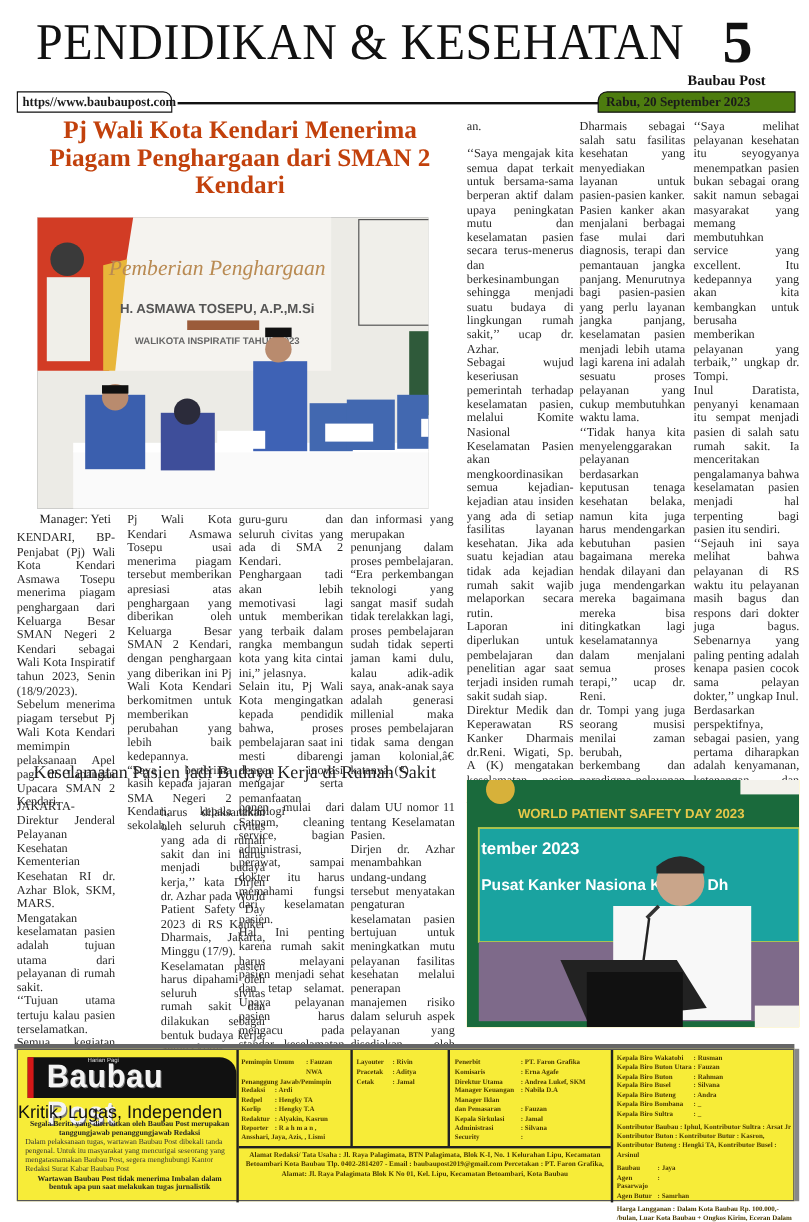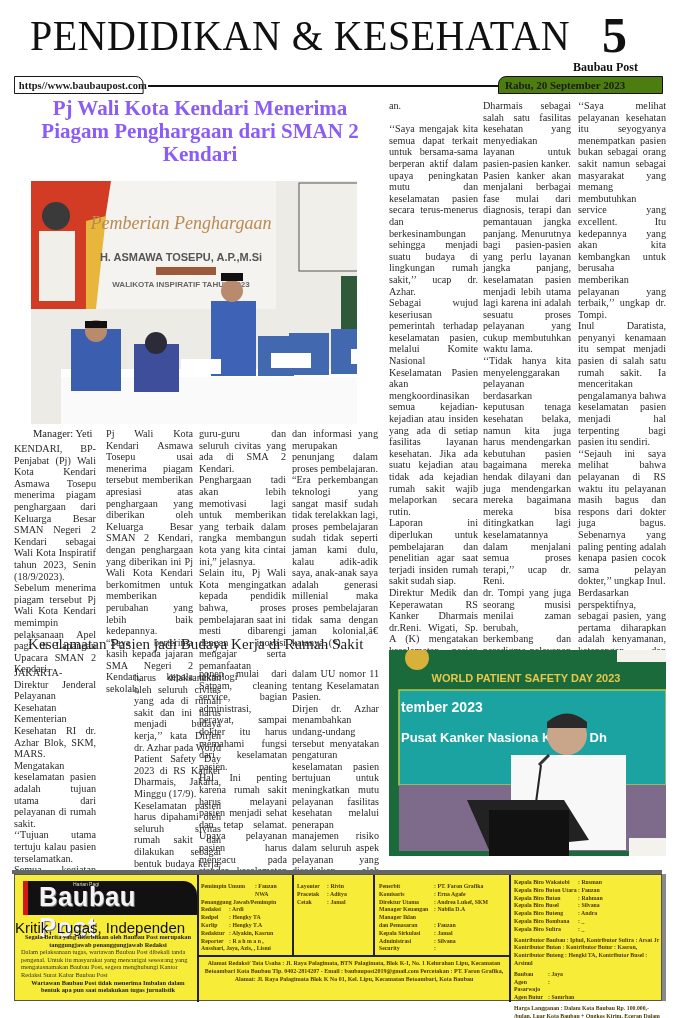--- a/index.html
+++ b/index.html
@@ -6,21 +6,21 @@
   html, body { width: 674px; height: 1018px; background: #ffffff; overflow: hidden; }
   body { position: relative; font-family: "Liberation Serif", "DejaVu Serif", serif; color: #1a1a1a; }
 
   .masthead-title { position: absolute; left: 30px; top: 14px; font-size: 43px; letter-spacing: 0.5px; color: #111; font-family: "Liberation Serif", serif; line-height: 1; transform: scaleX(0.93); transform-origin: left top; }
   .page-number { position: absolute; left: 602px; top: 10px; font-size: 50px; font-weight: bold; line-height: 1; color: #111; }
   .brand-small { position: absolute; left: 573px; top: 60px; font-size: 12px; font-weight: bold; color: #111; }
   .rule-line { position: absolute; left: 148px; right: 60px; top: 85px; height: 2px; background: #111; }
   .url-box { position: absolute; left: 14px; top: 76px; width: 135px; height: 18px; border: 1.5px solid #111; border-radius: 0 8px 0 0; background: #fff; font-size: 11px; font-weight: bold; padding: 1px 4px; line-height: 14px; transform: scaleX(0.96); transform-origin: left; }
   .date-box { position: absolute; left: 498px; top: 76px; width: 165px; height: 18px; border: 1.5px solid #111; border-radius: 8px 0 0 0; background: #4d7c0f; font-size: 11px; font-weight: bold; padding: 1px 6px; line-height: 14px; }
 
-  .a1-headline { position: absolute; left: 20px; top: 97px; width: 360px; text-align: center; font-size: 21px; font-weight: bold; line-height: 23px; color: #8b5cf6; }
+  .a1-headline { position: absolute; left: 20px; top: 97px; width: 360px; text-align: center; font-size: 21px; font-weight: bold; line-height: 23px; color: #c2410c; }
 
   .photo1 { position: absolute; left: 31px; top: 181px; width: 326px; height: 243px; overflow: hidden; background: #a3a3a3; }
   .photo2 { position: absolute; left: 389px; top: 650px; width: 277px; height: 206px; overflow: hidden; background: #fde047; }
 
   .col { position: absolute; font-size: 10.2px; line-height: 11.6px; text-align: justify; color: #2a2a2a; white-space: pre-line; }
   .byline { position: absolute; left: 33px; top: 428px; font-size: 10.5px; color: #222; }
 
   .a2-headline { position: absolute; left: 28px; top: 636px; font-size: 15px; color: #222; letter-spacing: 0.1px; }
 
   .footer-strip { position: absolute; left: 12px; top: 870px; width: 650px; height: 4px; background: #666; }

